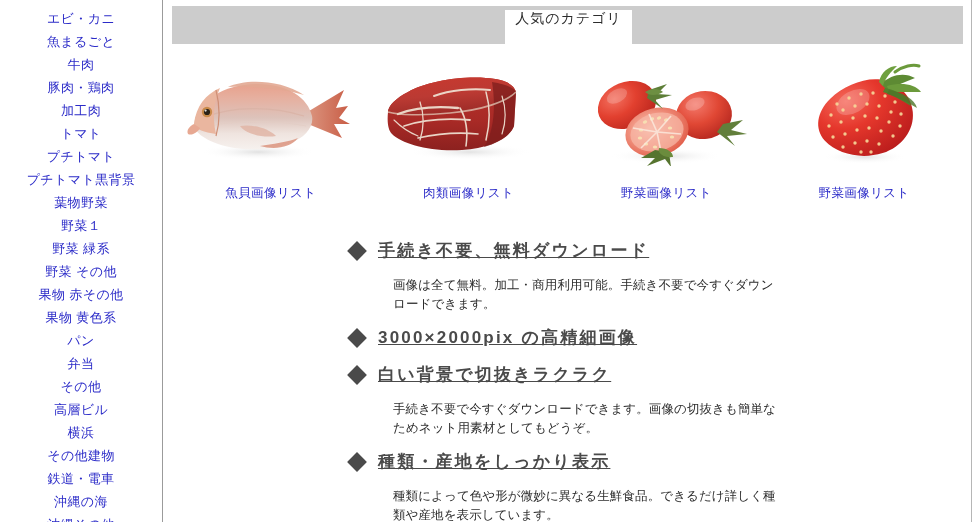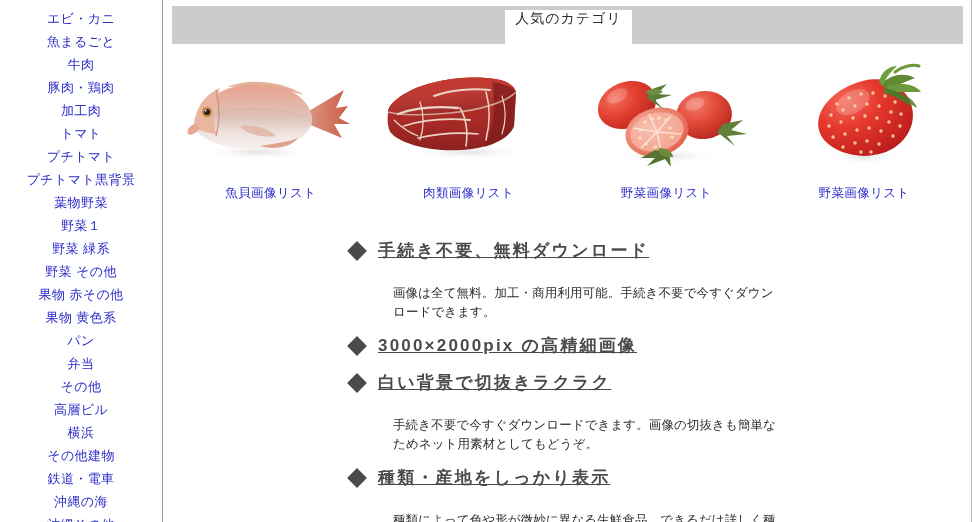--- a/index.html
+++ b/index.html
@@ -145,21 +145,21 @@
     display: inline-block;
     width: 14px;
     height: 14px;
     background: #4a4a4a;
     transform: rotate(45deg);
     margin-right: 14px;
     flex: 0 0 auto;
   }
   .feature-body {
     margin-left: 43px;
-    margin-top: 20px;
+    margin-top: 12px;
     font-size: 12.5px;
     line-height: 19px;
     color: #2c2c2c;
     width: 385px;
     letter-spacing: 0.1px;
   }
 </style>
 </head>
 <body>
 

